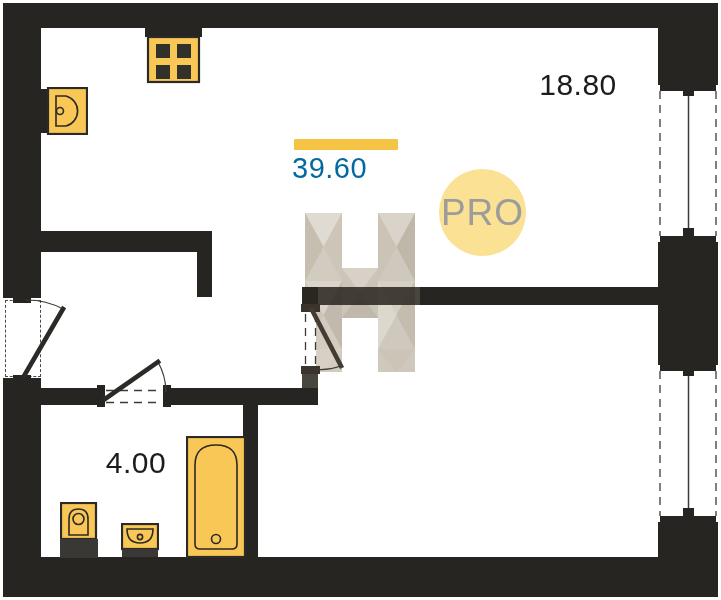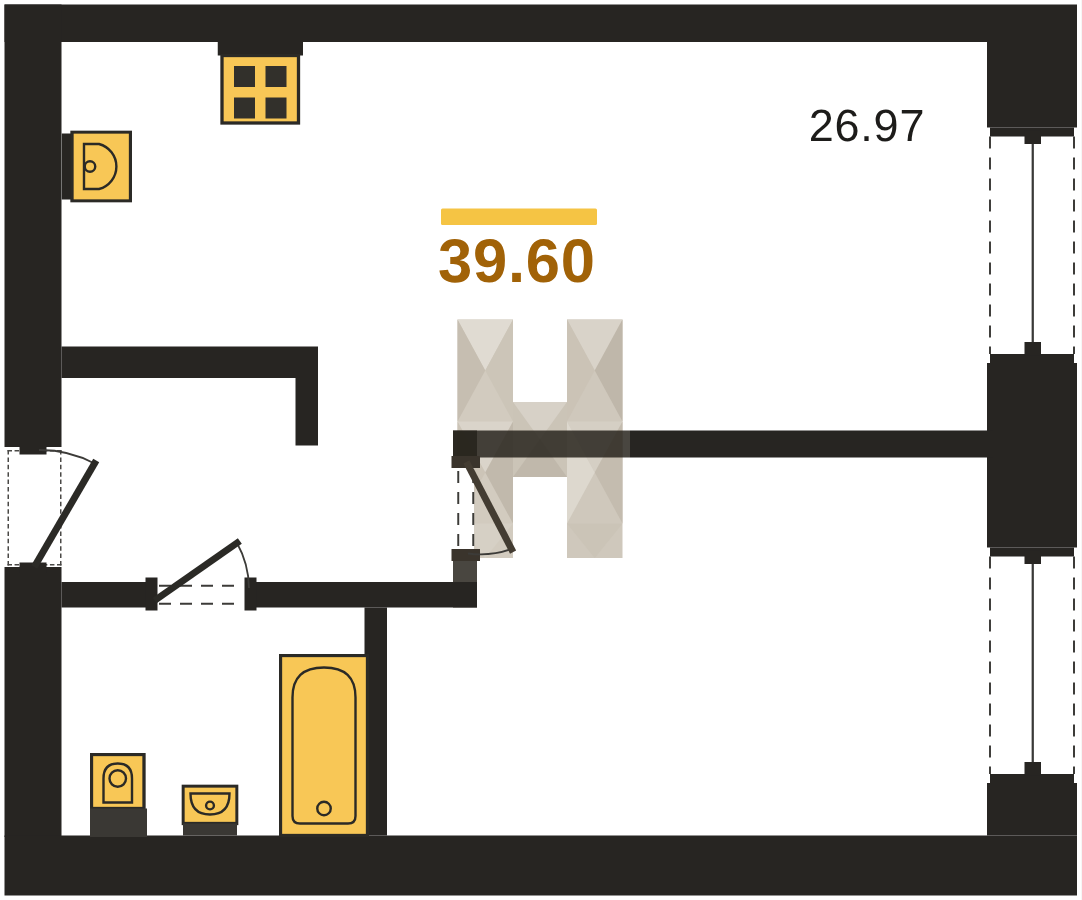--- a/index.html
+++ b/index.html
@@ -9,21 +9,21 @@
     outline:1px solid #d9d9d9;
   }
   .wall{position:absolute;background:var(--wall,#272522);}
   .wall-tint{position:absolute;background:rgba(38,35,28,0.84);}
   .opening{position:absolute;background:#ffffff;border:1.4px dashed #4a4946;box-sizing:border-box;}
   .area-label{
     position:absolute;transform:translate(-50%,-50%);
     font-size:30px;color:var(--label_text,#1d1c1a);white-space:nowrap;letter-spacing:0.5px;
   }
   .total-label{
-    position:absolute;font-size:41px;font-weight:bold;color:#a16207;
+    position:absolute;font-size:29px;font-weight:normal;color:#0369a1;
     letter-spacing:0.5px;line-height:1;white-space:nowrap;
   }
   .accent-bar{position:absolute;background:var(--accent_bar,#F5C444);border-radius:1px;}
   .pro-badge{
     position:absolute;width:87px;height:87px;border-radius:50%;
     background:var(--badge_fill,#FBE194);
     display:flex;align-items:center;justify-content:center;
   }
   .pro-badge span{
     font-size:37px;color:var(--badge_text,#9C9C9A);letter-spacing:1px;line-height:1;
@@ -176,16 +176,20 @@
 
   <svg style="left:186px;top:436px;" width="60" height="122" viewBox="0 0 60 122">
     <rect class="fx-body" x="1" y="1" width="58" height="120"></rect>
     <path class="fx-line" d="M 9 108 V 29 Q 9 9 30 9 Q 51 9 51 29 V 108 Q 51 113 46 113 H 14 Q 9 113 9 108 Z"></path>
     <circle class="fx-line" cx="30" cy="103" r="4.5"></circle>
   </svg>
 
   <div class="accent-bar" style="left:294px;top:139px;width:104px;height:11px;"></div>
   <div class="total-label" style="left:292px;top:154px;">39.60</div>
 
+  <div class="pro-badge" style="left:439px;top:169px;">
+    <span>PRO</span>
+  </div>
 
-  <div class="area-label" style="left:578px;top:85px;">26.97</div>
+  <div class="area-label" style="left:578px;top:85px;">18.80</div>
+  <div class="area-label" style="left:136px;top:463px;">4.00</div>
 
 </div>
 
 </body></html>

